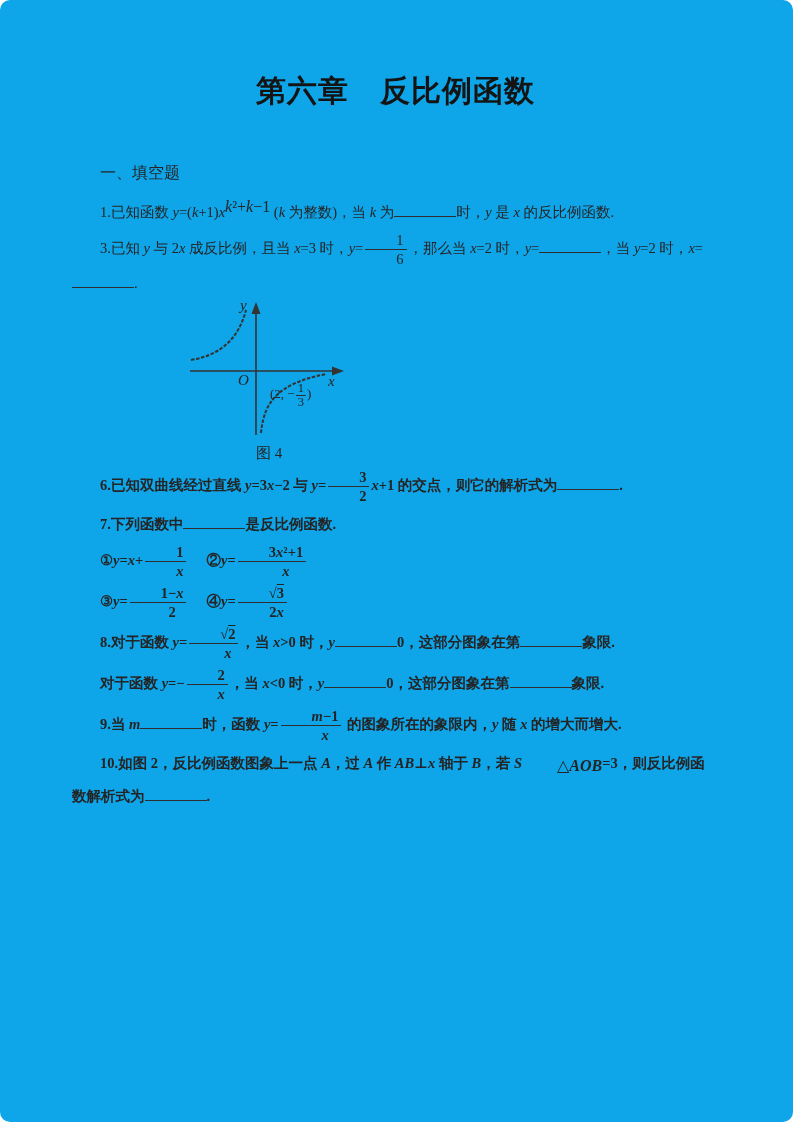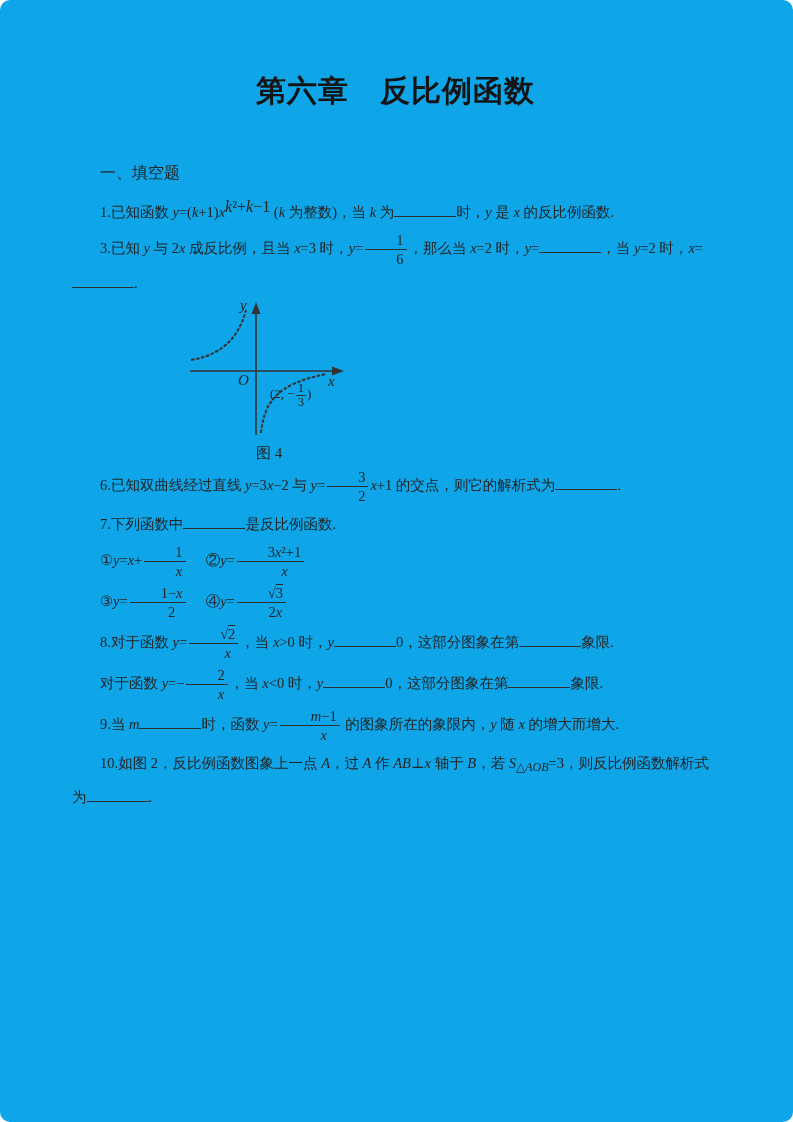--- a/index.html
+++ b/index.html
@@ -5,34 +5,34 @@
   html,body{margin:0;padding:0;background:#ffffff;}
   .page{position:relative;width:793px;height:1122px;background:#0ea5e9;overflow:hidden;
         font-family:"Liberation Serif","DejaVu Serif",serif;color:#242424;border-radius:10px;}
   .content{padding:0 74px 0 72px;}
   h1.title{margin:70px 0 0;font-size:30px;line-height:42px;text-align:center;
            font-weight:700;color:#141414;letter-spacing:1px;}
   .sect{margin-top:46px;padding-left:28px;font-size:16px;line-height:30px;}
   p.q{margin:4px 0 0;line-height:30px;text-indent:28px;font-size:14.5px;}
   p.q i{font-family:"Liberation Serif","DejaVu Serif",serif;}
   sup{font-size:16px;vertical-align:5px;}
-  sub{font-size:12px;vertical-align:-3px;}
+  sub{font-size:16px;vertical-align:-3px;margin-left:35px;}
   .blank{display:inline-block;height:15px;border-bottom:1px solid #2e2e2e;vertical-align:baseline;}
   .frac{display:inline-block;vertical-align:middle;text-align:center;line-height:18px;margin:0 2px;}
   .fn{display:block;border-bottom:1px solid #2e2e2e;padding:0 3px;}
   .fd{display:block;padding:0 3px;}
   .ovl{text-decoration:overline;}
   .figure{position:relative;width:170px;margin:4px 0 0 112px;}
   .figure svg{display:block;}
   .axlbl{position:absolute;font-style:italic;font-size:15px;line-height:15px;}
   .ptlabel{position:absolute;font-size:13px;line-height:15px;white-space:nowrap;}
   .ptlabel .frac{line-height:13px;font-size:12.5px;margin:0 1px;}
   .ptlabel .fn,.ptlabel .fd{padding:0 2px;}
   .caption{text-align:center;font-size:15px;line-height:22px;margin:0;}
-  .qlist2{margin-top:4px;}
+  .qlist2{margin-top:4px;font-weight:bold;}
 </style>
 </head>
 <body>
 
 <div class="page">
   <div class="content">
 
     <h1 class="title">第六章　反比例函数</h1>
 
     <div class="sect">一、填空题</div>

